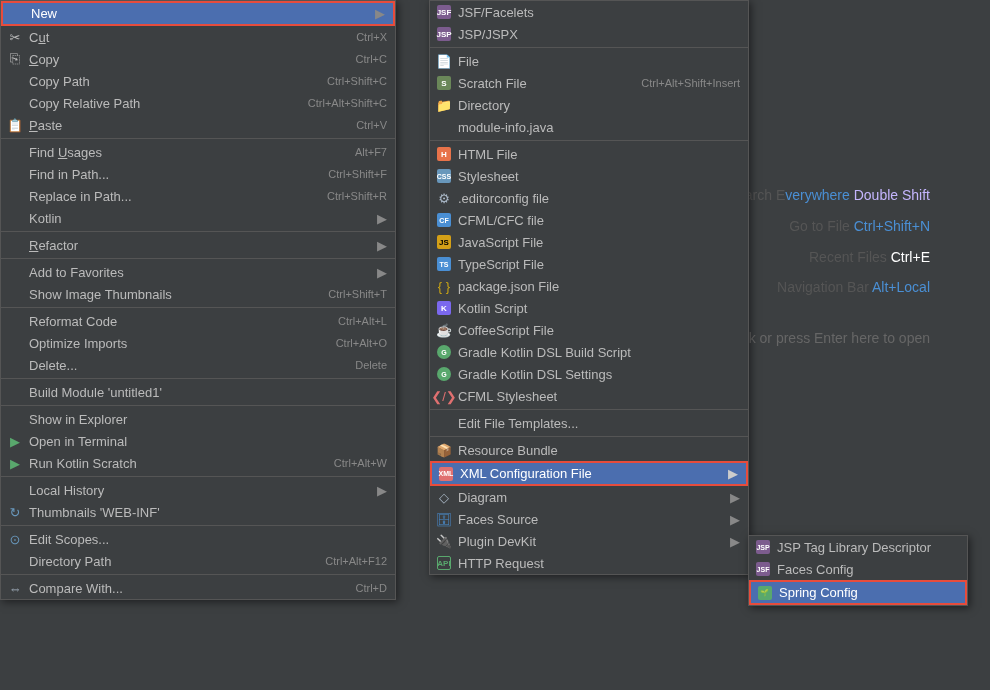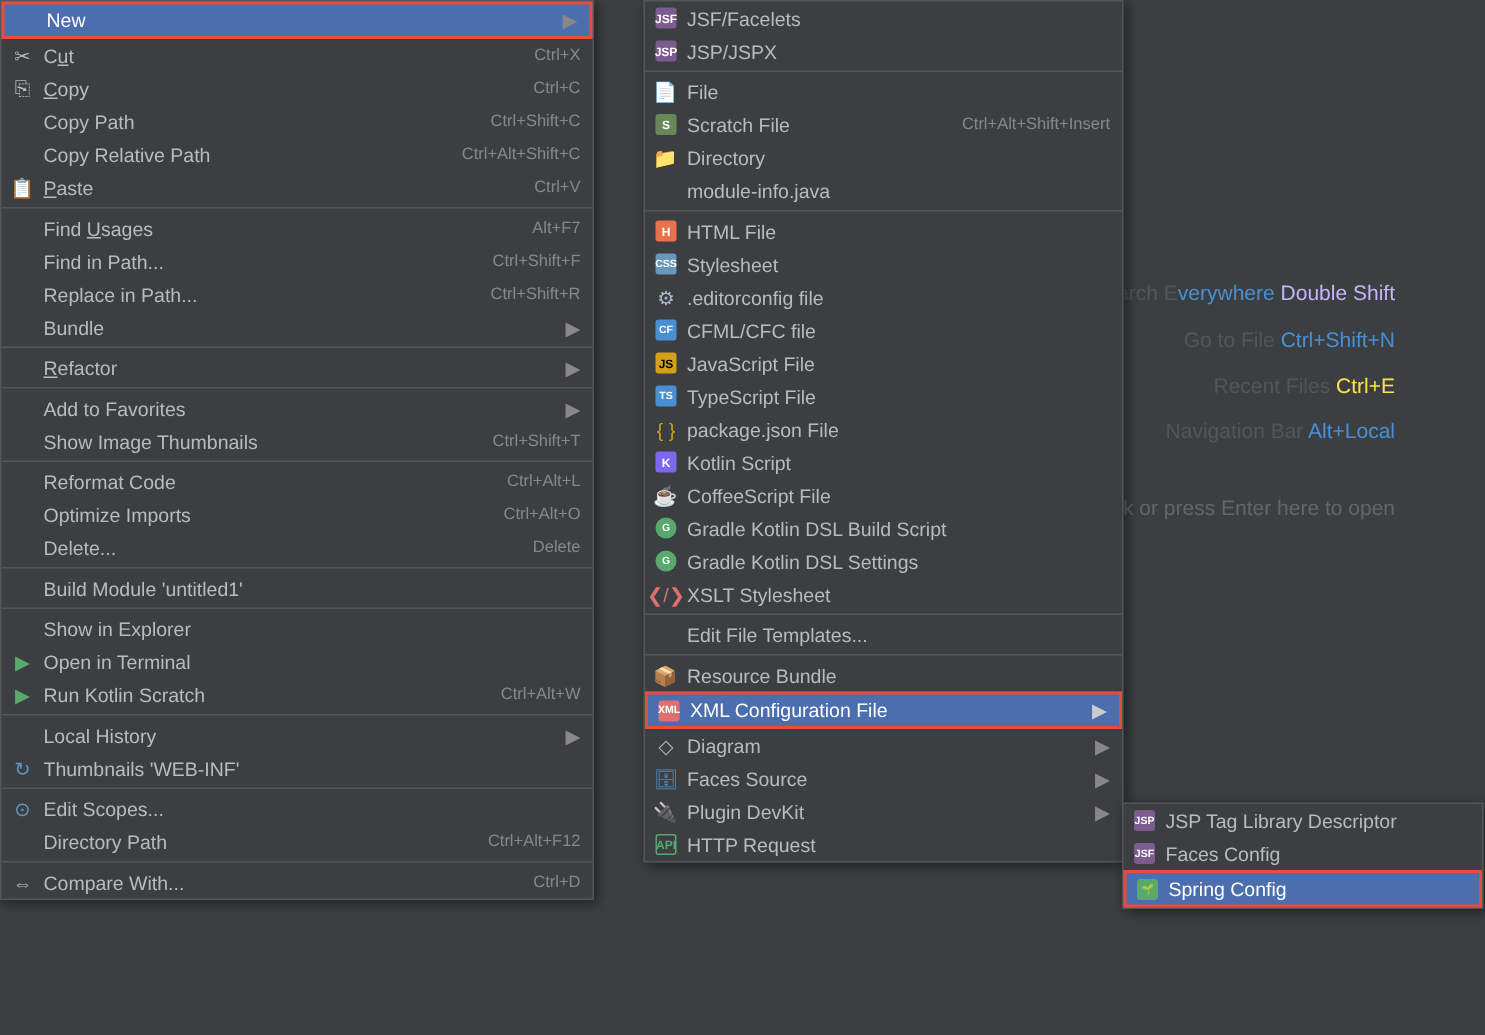--- a/index.html
+++ b/index.html
@@ -88,21 +88,21 @@
       background: #3c3f41;
       border: 1px solid #555;
       box-shadow: 2px 2px 8px rgba(0,0,0,0.5);
     }
 
     
     .submenu2 {
       position: absolute;
       left: 748px;
       top: 535px;
-      width: 241px;
+      width: 220px;
       background: #3c3f41;
       border: 1px solid #555;
       box-shadow: 2px 2px 8px rgba(0,0,0,0.5);
     }
 
     .submenu-item {
       display: flex;
       align-items: center;
       padding: 3px 8px 3px 28px;
       cursor: default;
@@ -160,21 +160,21 @@
     .ico-spring { background: #59a86d; color: #fff; font-size: 7px; }
 
     .underline { text-decoration: underline; }
   </style>
 </head>
 <body>
 
 <div class="bg-hint">
   <div>Search E<span style="color:#4a8fd4">verywhere</span> <span style="color:#c4b5fd">Double Shift</span></div>
   <div>Go to File <span style="color:#4a8fd4">Ctrl+Shift+N</span></div>
-  <div>Recent Files <span style="color:#fde047">Ctrl+E</span></div>
+  <div>Recent Files <span style="color:#ffffff">Ctrl+E</span></div>
   <div>Navigation Bar <span style="color:#4a8fd4">Alt+Local</span></div>
   <div style="margin-top:20px; color:#666">Double-click or press Enter here to open</div>
 </div>
 
 <div class="context-menu">
 
   <div class="menu-item new-item">
     <span class="icon-placeholder"></span>
     <span>New</span>
     <span class="arrow" style="margin-left:auto;">▶</span>
@@ -225,21 +225,21 @@
   </div>
 
   <div class="menu-item">
     <span class="icon-placeholder"></span>
     <span>Replace in Path...</span>
     <span class="shortcut">Ctrl+Shift+R</span>
   </div>
 
   <div class="menu-item">
     <span class="icon-placeholder"></span>
-    <span>Bundle</span>
+    <span>Kotlin</span>
     <span class="arrow" style="margin-left:auto;">▶</span>
   </div>
 
   <div class="menu-separator"></div>
 
   <div class="menu-item">
     <span class="icon-placeholder"></span>
     <span><span class="underline">R</span>efactor</span>
     <span class="arrow" style="margin-left:auto;">▶</span>
   </div>
@@ -447,21 +447,21 @@
 
   <div class="submenu-item">
     <span class="icon-placeholder">
       <span class="ico ico-gradle">G</span>
     </span>
     <span>Gradle Kotlin DSL Settings</span>
   </div>
 
   <div class="submenu-item">
     <span class="icon-placeholder" style="color:#e07070;">❮/❯</span>
-    <span>XSLT Stylesheet</span>
+    <span>CFML Stylesheet</span>
   </div>
 
   <div class="menu-separator"></div>
 
   <div class="submenu-item">
     <span class="icon-placeholder"></span>
     <span>Edit File Templates...</span>
   </div>
 
   <div class="menu-separator"></div>

